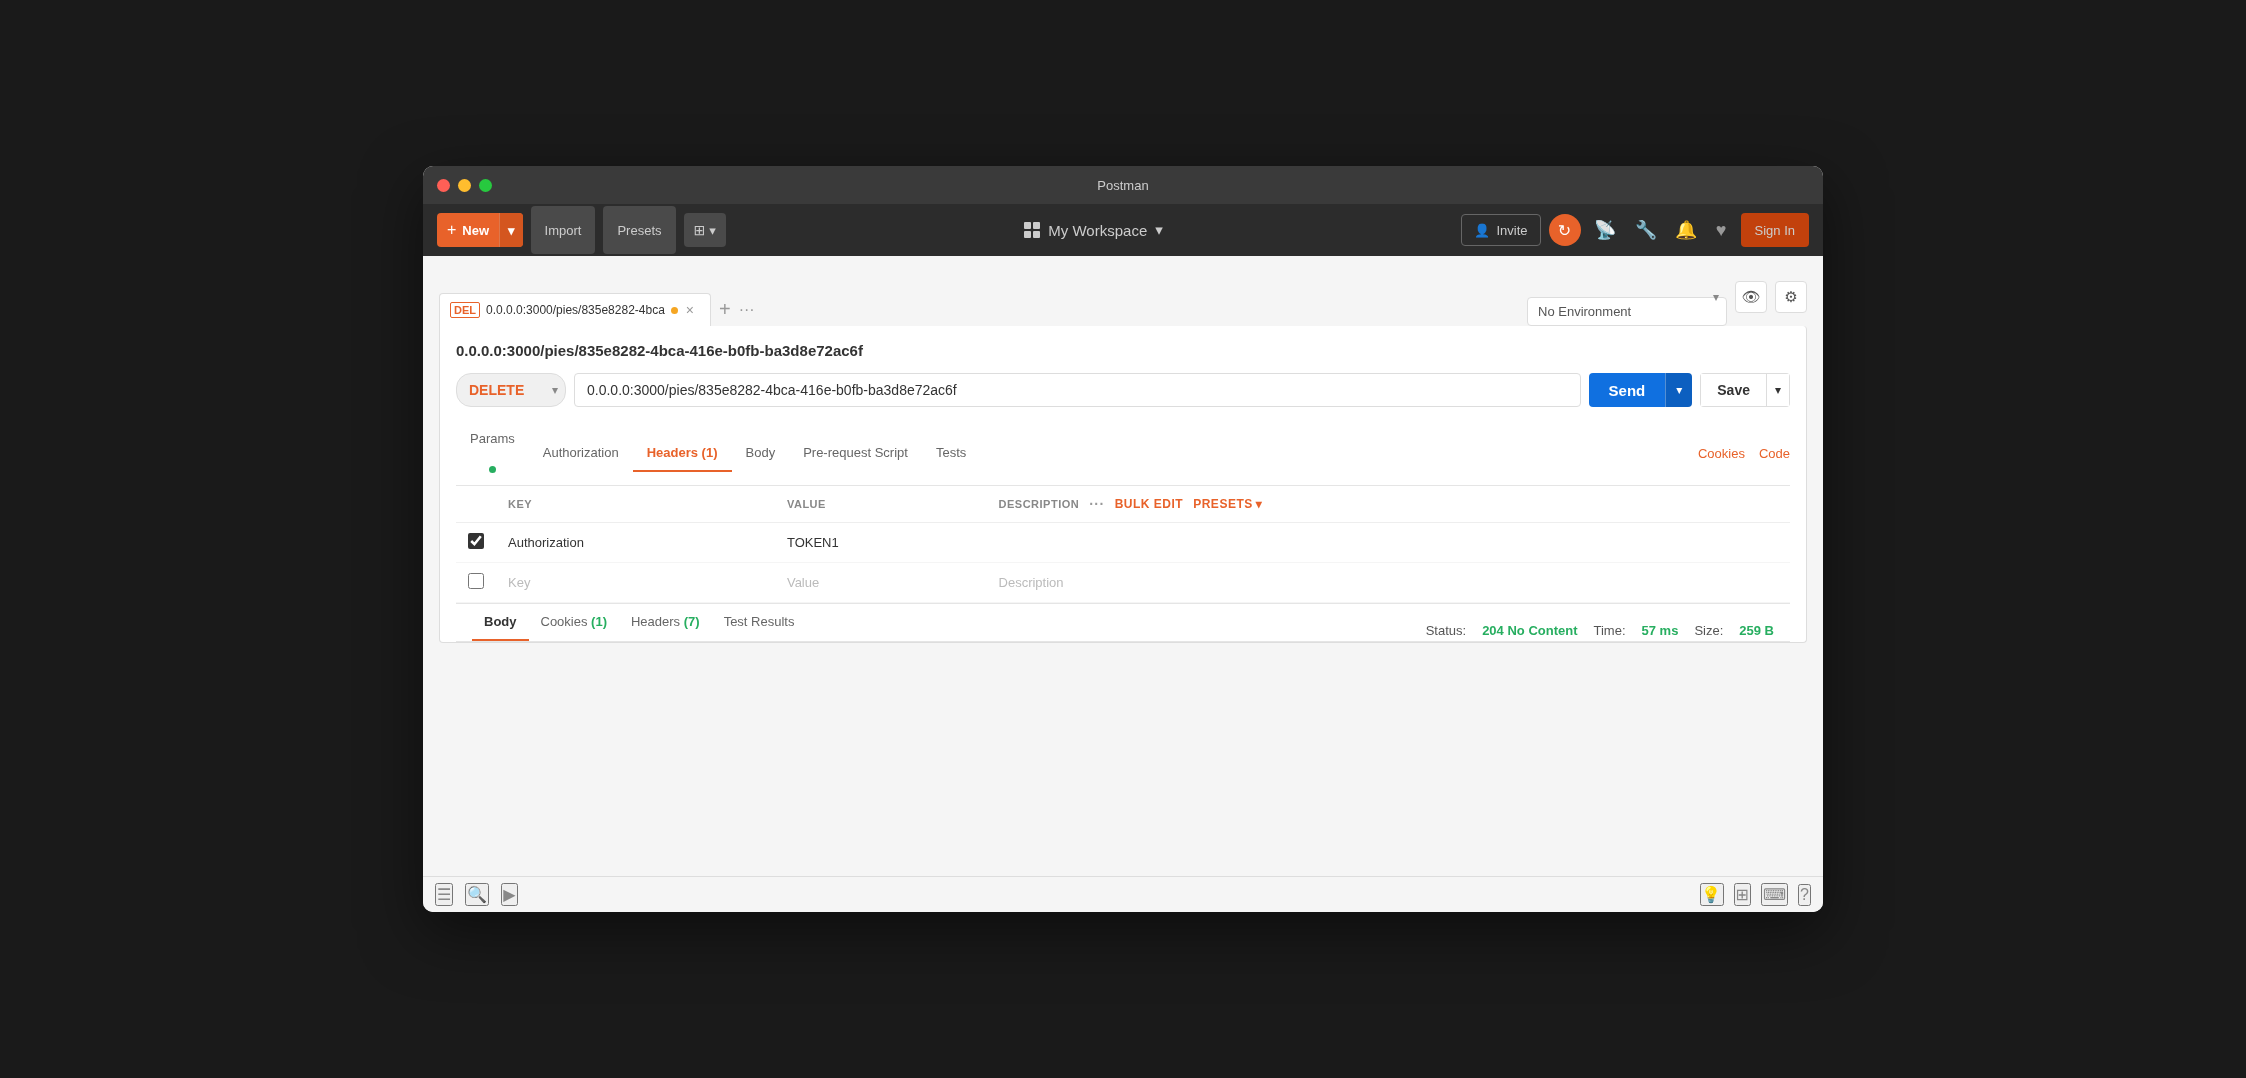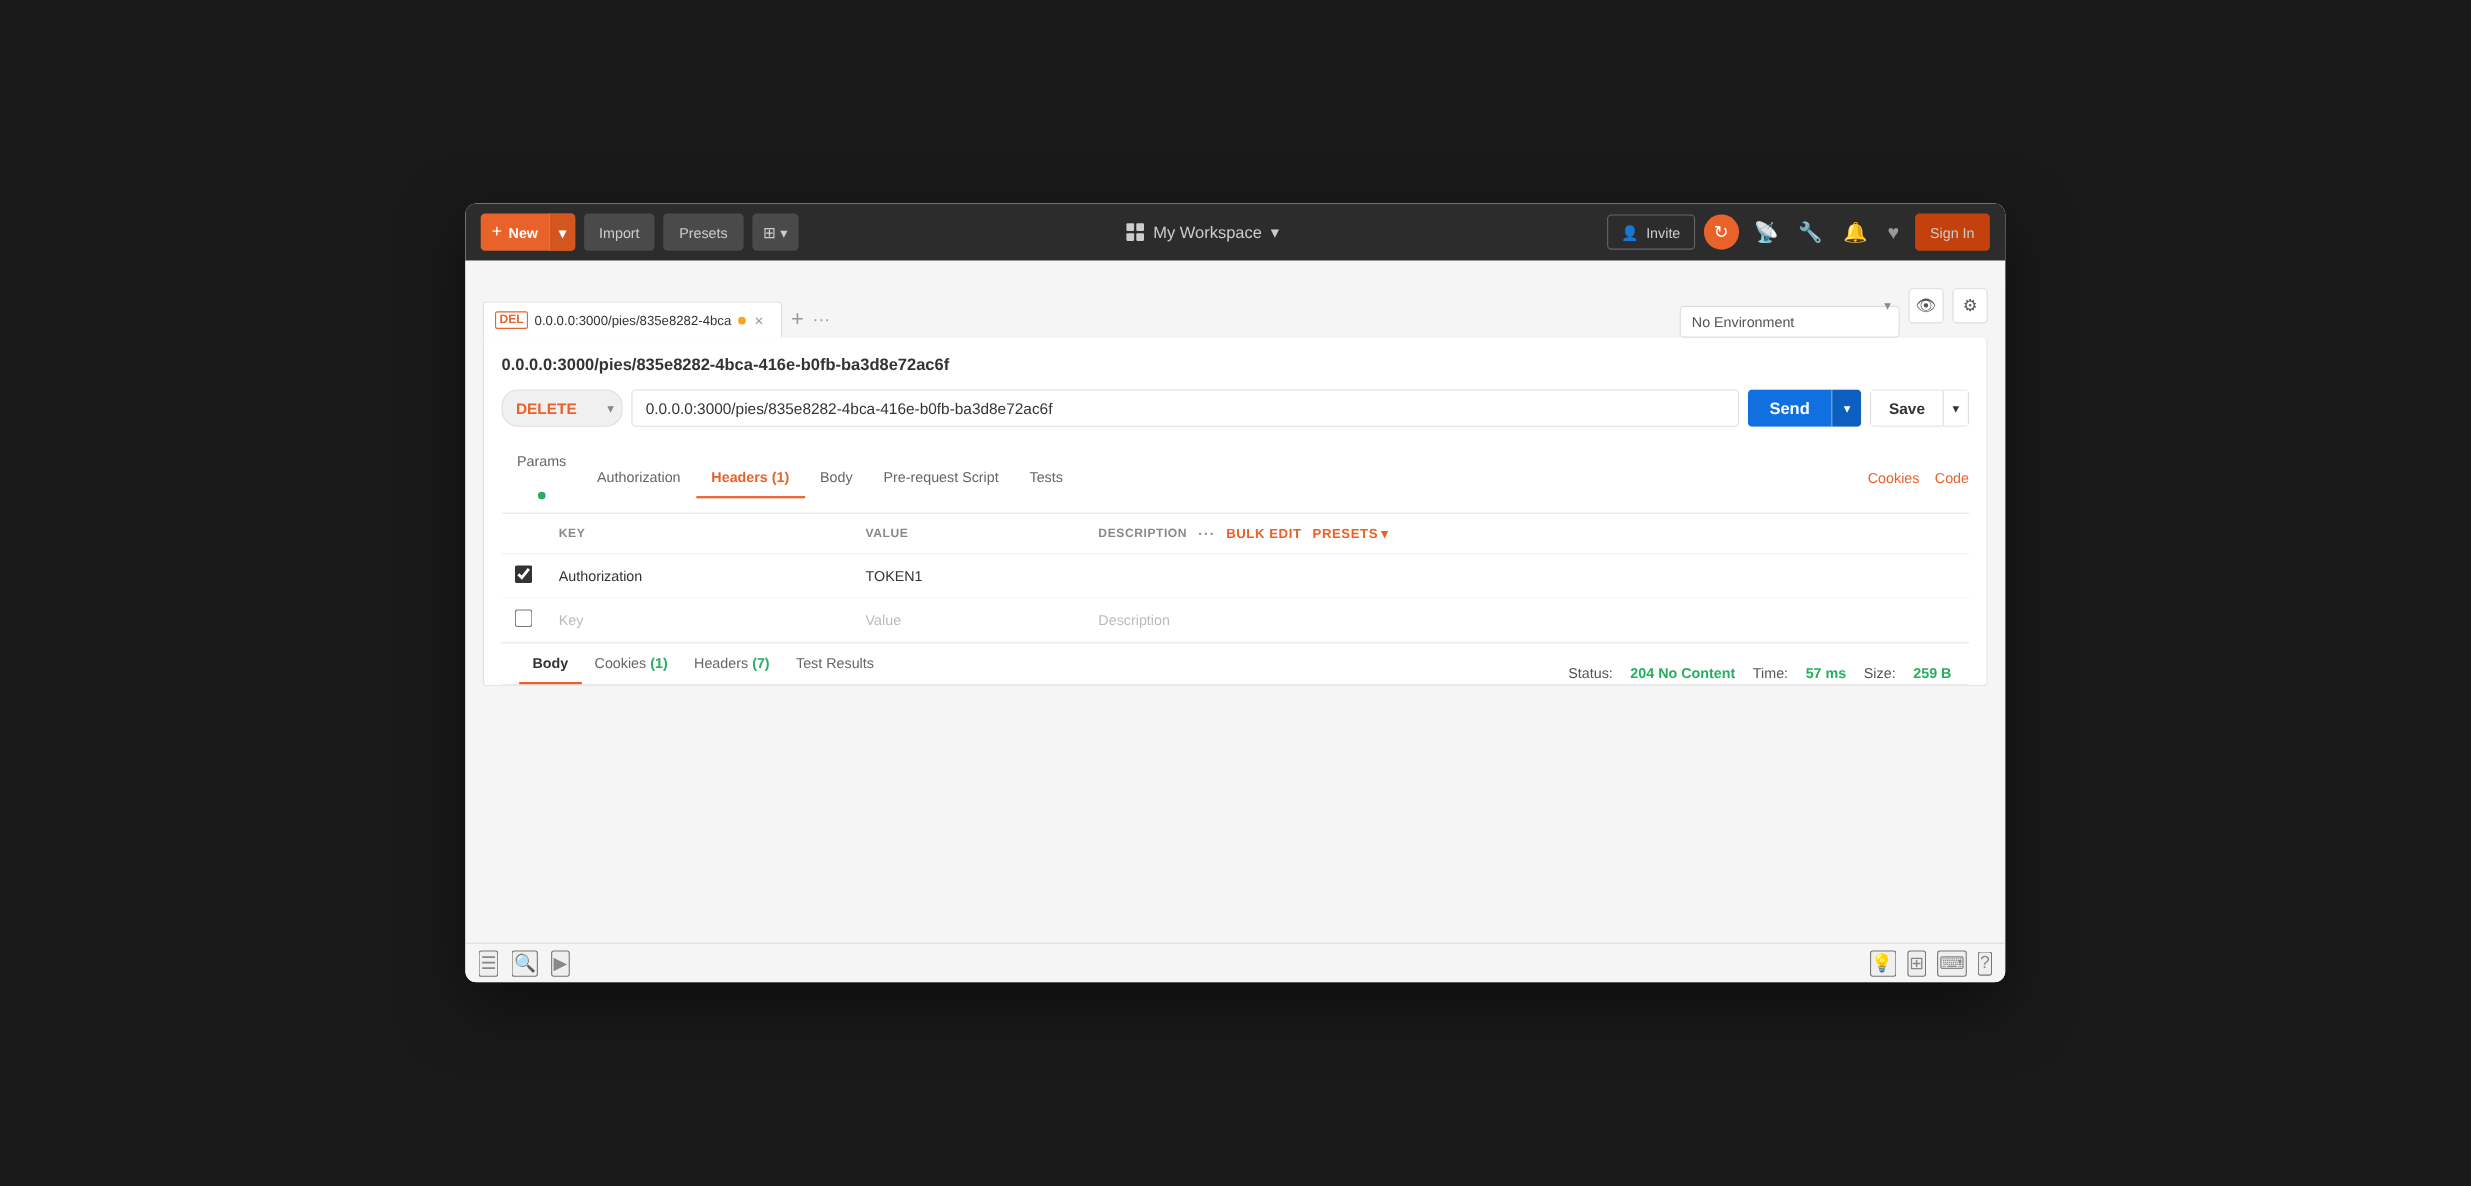--- a/index.html
+++ b/index.html
@@ -81,21 +81,21 @@
       padding: 0 8px;
       display: flex;
       align-items: center;
       border-left: 1px solid rgba(255,255,255,0.2);
     }
     .btn-toolbar {
       background: #4a4a4a;
       color: #ccc;
       border: none;
       border-radius: 4px;
-      height: 34px;
+      height: 48px;
       padding: 0 14px;
       font-size: 13px;
       cursor: pointer;
     }
     .btn-toolbar-icon {
       background: #4a4a4a;
       color: #ccc;
       border: none;
       border-radius: 4px;
       height: 34px;
@@ -550,20 +550,28 @@
     .tab-bar-wrapper {
       display: flex;
       align-items: flex-end;
     }
   </style>
 </head>
 <body>
 
 <div class="window">
 
+  <div class="titlebar">
+    <div class="titlebar-controls">
+      <div class="btn-circle btn-close"></div>
+      <div class="btn-circle btn-min"></div>
+      <div class="btn-circle btn-max"></div>
+    </div>
+    <span class="titlebar-title">Postman</span>
+  </div>
 
   <div class="toolbar">
     <button class="btn-new">
       <span class="btn-new-main">
         <span style="font-size:16px;font-weight:300;">+</span>
         <span>New</span>
       </span>
       <span class="btn-new-arrow">▾</span>
     </button>
     <button class="btn-toolbar">

